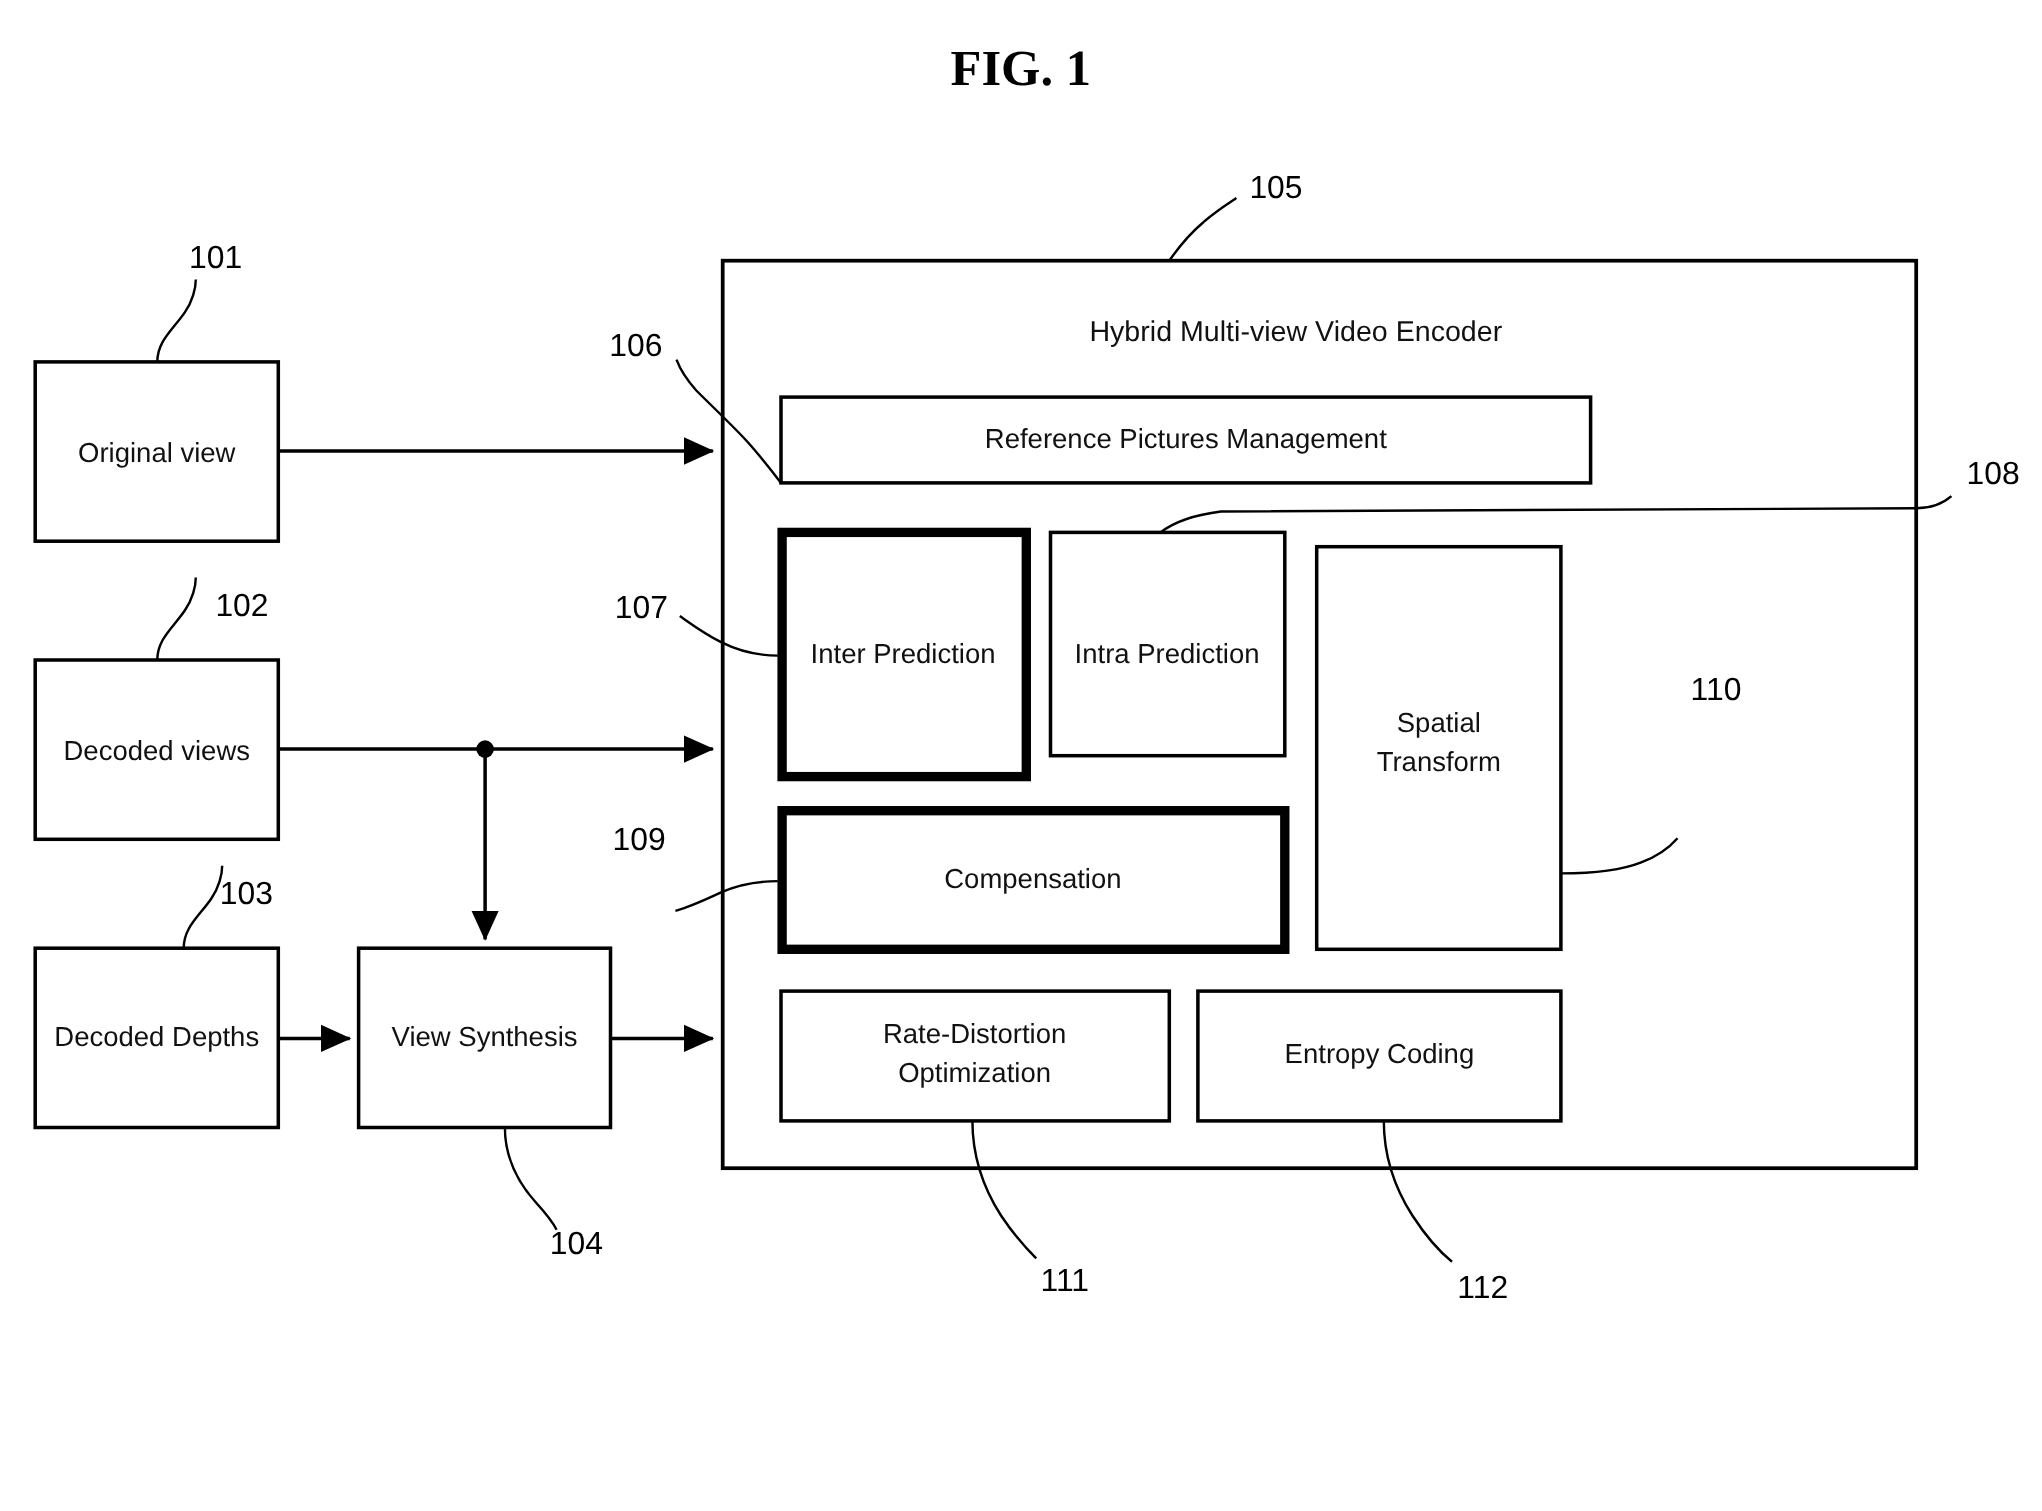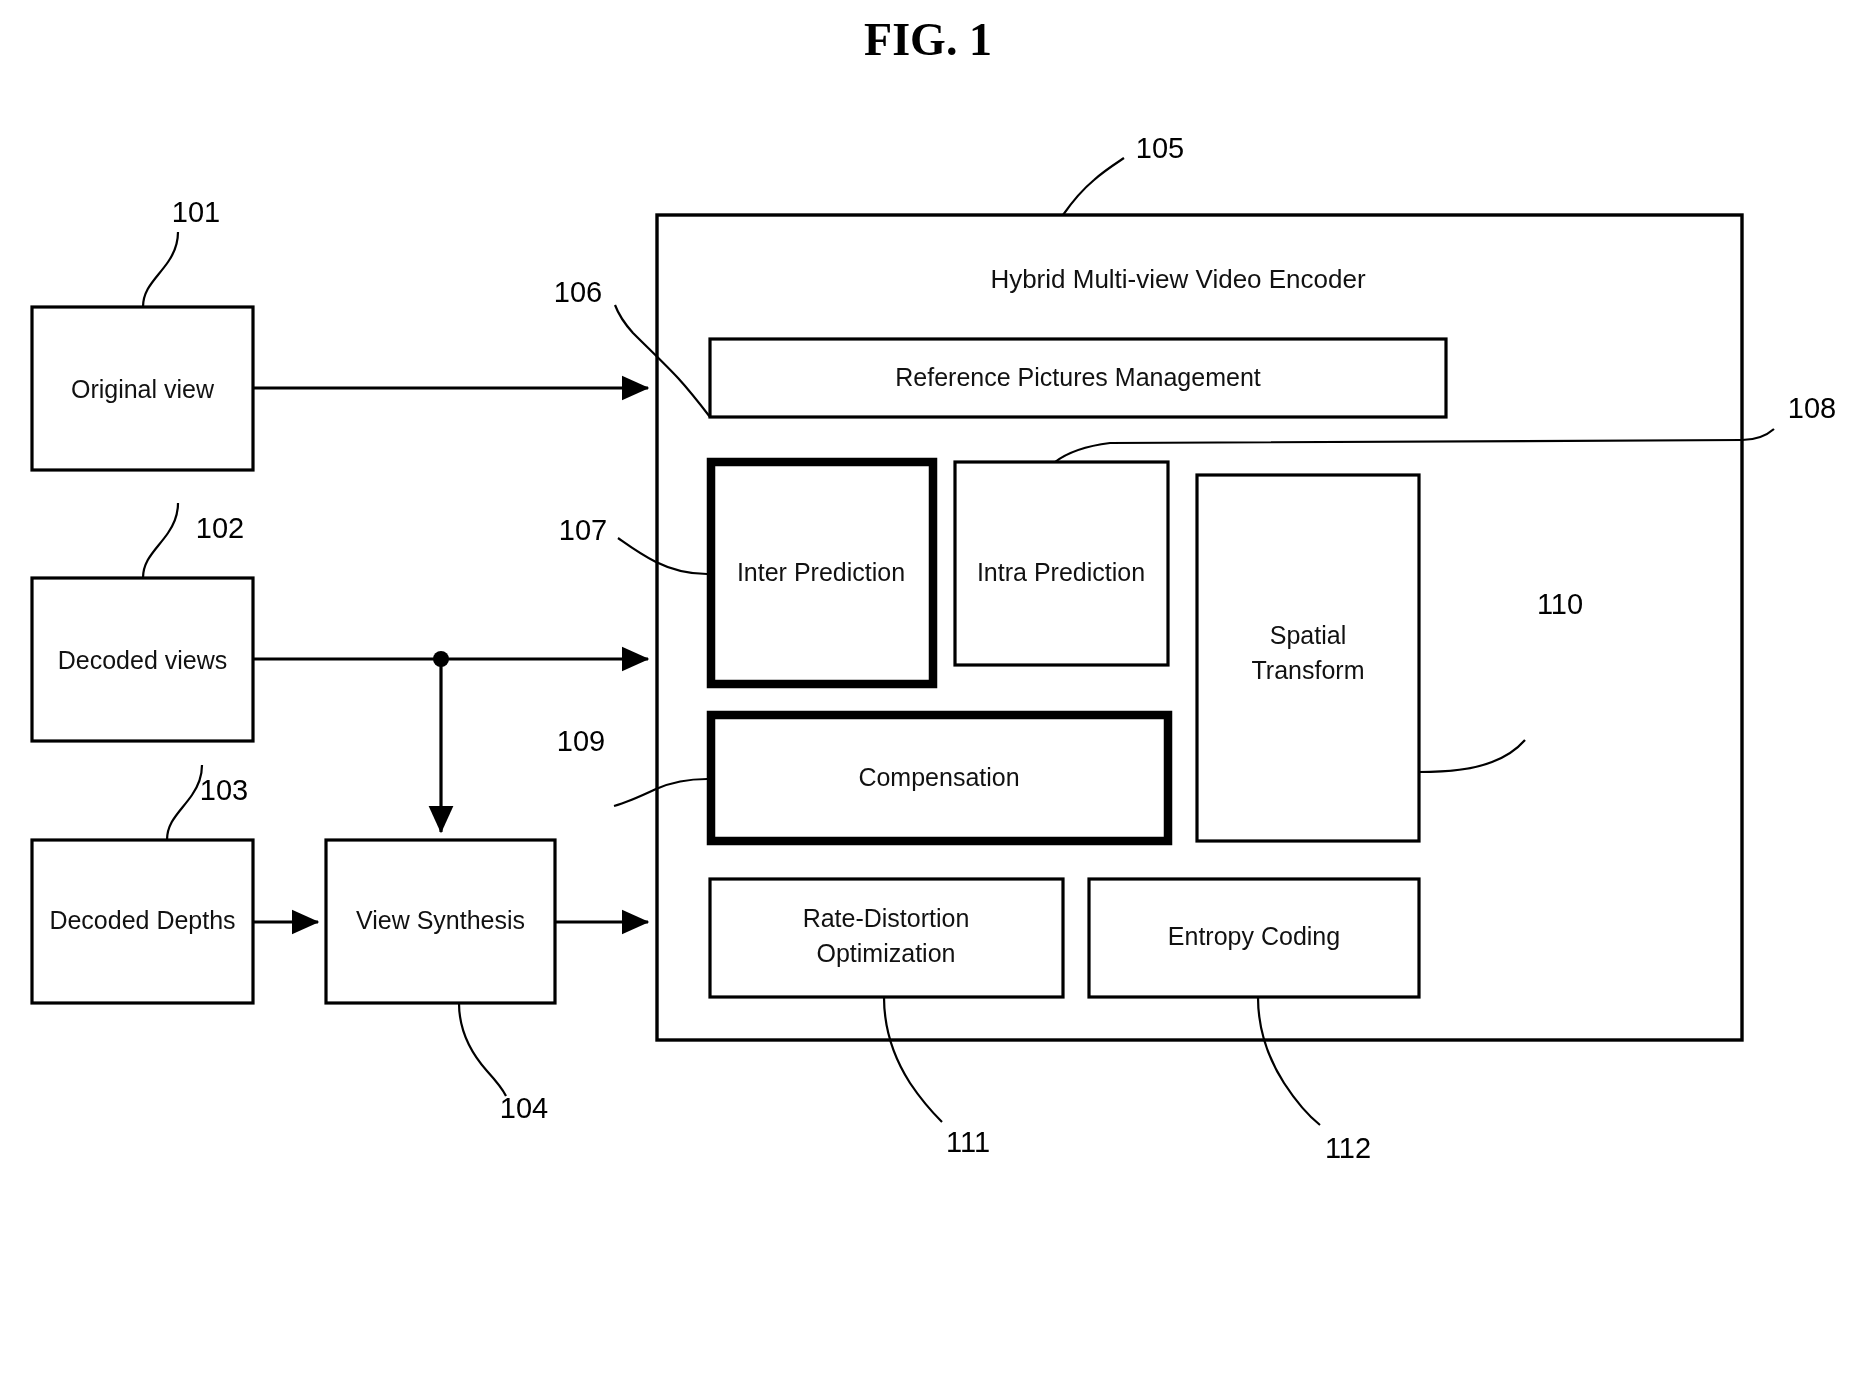--- a/index.html
+++ b/index.html
@@ -10,20 +10,21 @@
   body {
     width: 1856px;
     height: 1374px;
     font-family: "Liberation Sans", sans-serif;
     overflow: hidden;
     position: relative;
   }
   #figure-root {
     position: absolute;
     inset: 0;
+    margin-top: 22px;
   }
   svg.diagram {
     display: block;
     width: 1856px;
     height: 1374px;
   }
   .fig-title {
     font-family: "Liberation Serif", serif;
     font-weight: bold;
     font-size: 46px;

